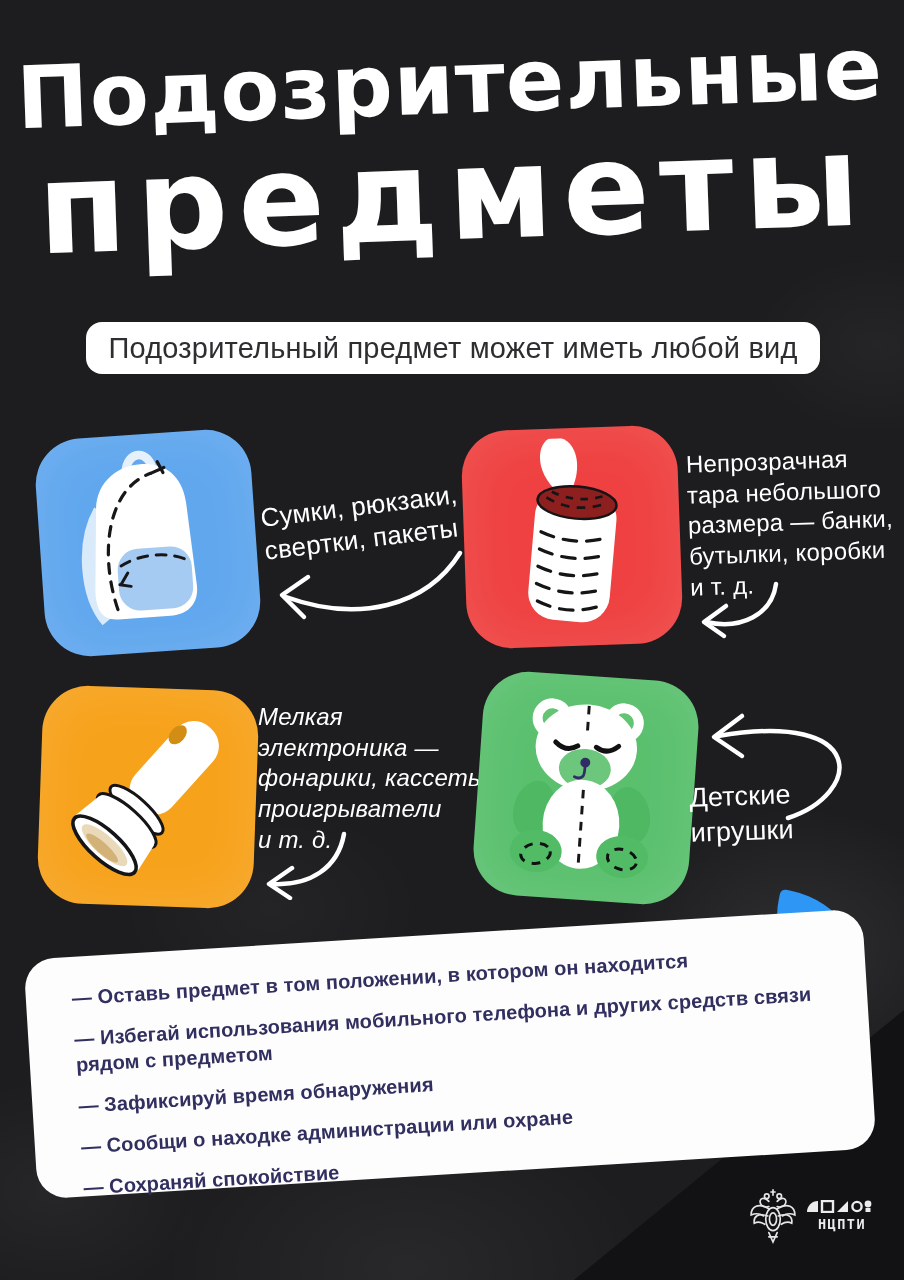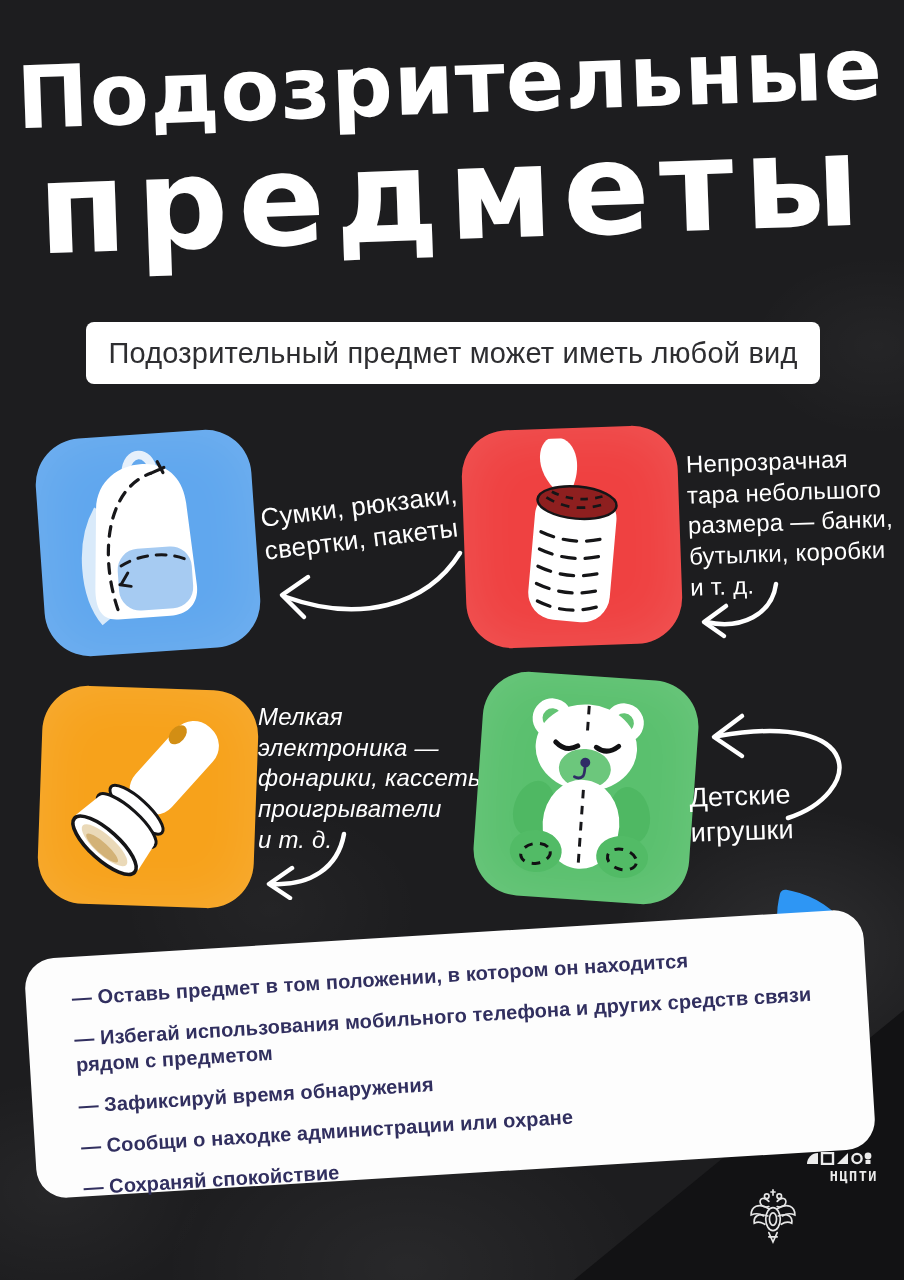--- a/index.html
+++ b/index.html
@@ -31,22 +31,22 @@
     font-family: "DejaVu Sans", sans-serif;
     font-weight: 800; font-size: 86px; line-height: 1.0; letter-spacing: 1px;
   }
   .title-line2 {
     font-family: "DejaVu Sans", sans-serif;
     font-weight: 800; font-size: 128px; line-height: 0.95; letter-spacing: 10px;
     margin-top: 8px;
   }
   
   .subtitle-box {
-    position: absolute; left: 86px; top: 322px; width: 734px; height: 62px;
-    background: #ffffff; border-radius: 8px;
+    position: absolute; left: 86px; top: 322px; width: 734px; height: 52px;
+    background: #ffffff; border-radius: 16px;
     display: flex; align-items: center; justify-content: center;
   }
   .subtitle-text { font-size: 29px; font-weight: 500; color: #2e2e31; letter-spacing: 0.2px; }
   
   .card { position: absolute; width: 216px; height: 218px; border-radius: 46px; box-shadow: inset 0 0 60px rgba(255,255,255,0.12); }
   .card svg { position: absolute; inset: 10px; width: 196px; height: 198px; }
   .card-bags        { left: 40px;  top: 434px; transform: rotate(-4deg); }
   .card-containers  { left: 464px; top: 428px; transform: rotate(-2deg); }
   .card-electronics { left: 40px;  top: 688px; transform: rotate(2deg);  }
   .card-toys        { left: 478px; top: 676px; height: 224px; transform: rotate(4deg); }
@@ -73,21 +73,21 @@
     transform: rotate(-3.5deg);
     padding: 28px 46px; box-sizing: border-box;
   }
   .note-item {
     color: #312f5f; font-size: 20px; font-weight: 600;
     line-height: 1.3; margin-bottom: 15px; letter-spacing: 0.1px;
   }
   .note-item:last-child { margin-bottom: 0; }
   
   .eagle { position: absolute; left: 748px; top: 1186px; width: 50px; height: 62px; }
-  .ncpti-logo { position: absolute; left: 806px; top: 1152px; width: 72px; text-align: right; }
+  .ncpti-logo { position: absolute; left: 806px; top: 1200px; width: 72px; text-align: center; }
   .ncpti-glyphs { display: block; width: 66px; height: 13px; }
   .ncpti-text {
     display: block; margin-top: 3px;
     font-family: "DejaVu Sans Mono", monospace;
     font-size: 13.5px; font-weight: 700; letter-spacing: 1.5px; color: #ececec;
   }
 </style>
 </head>
 <body>
 

